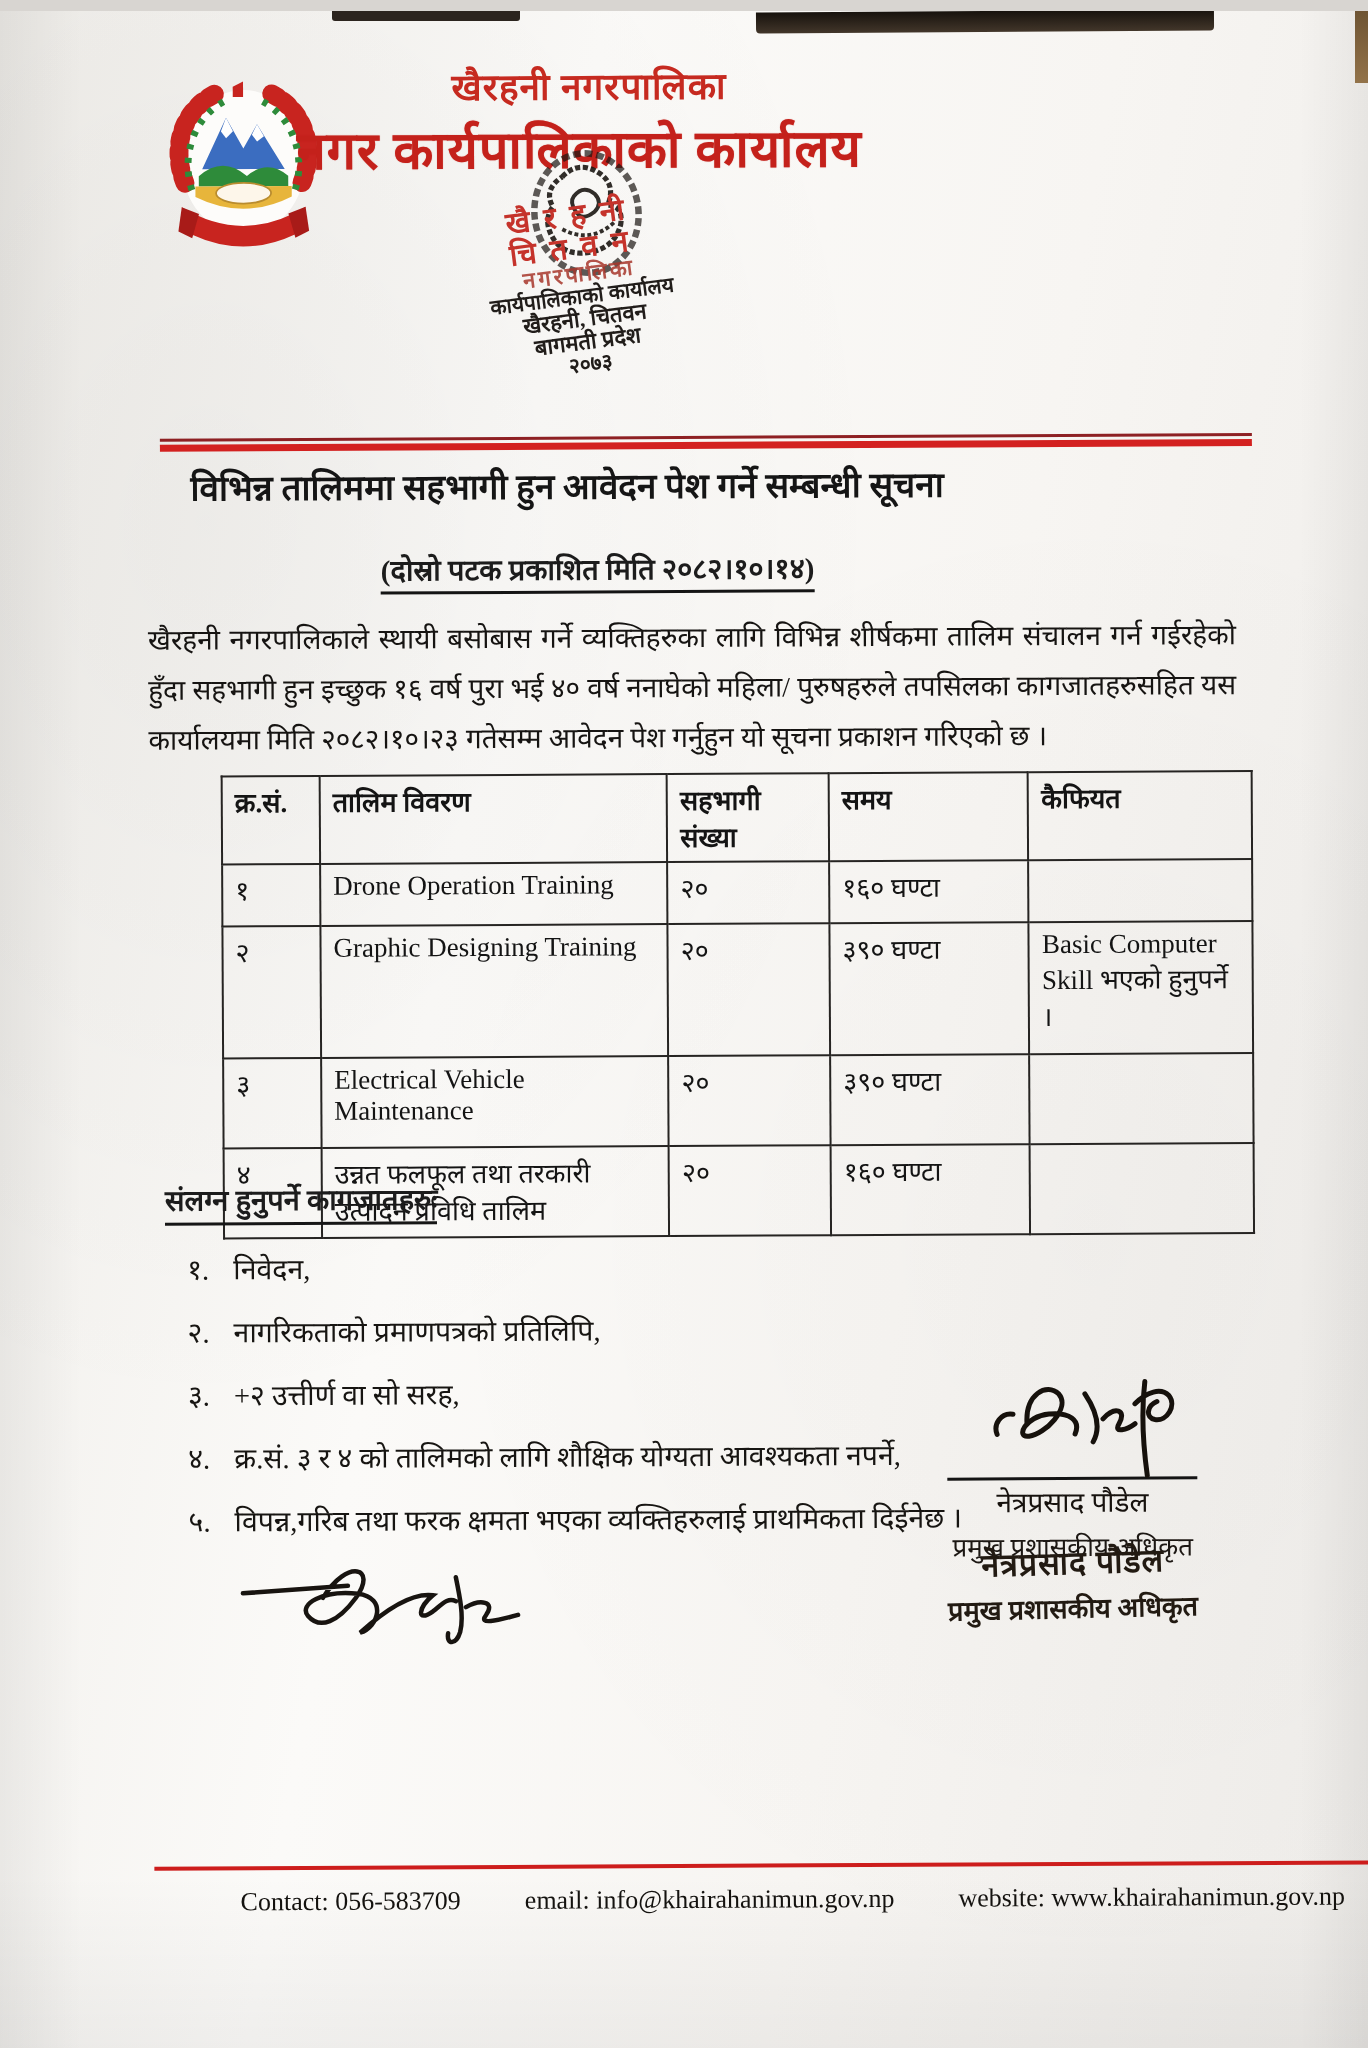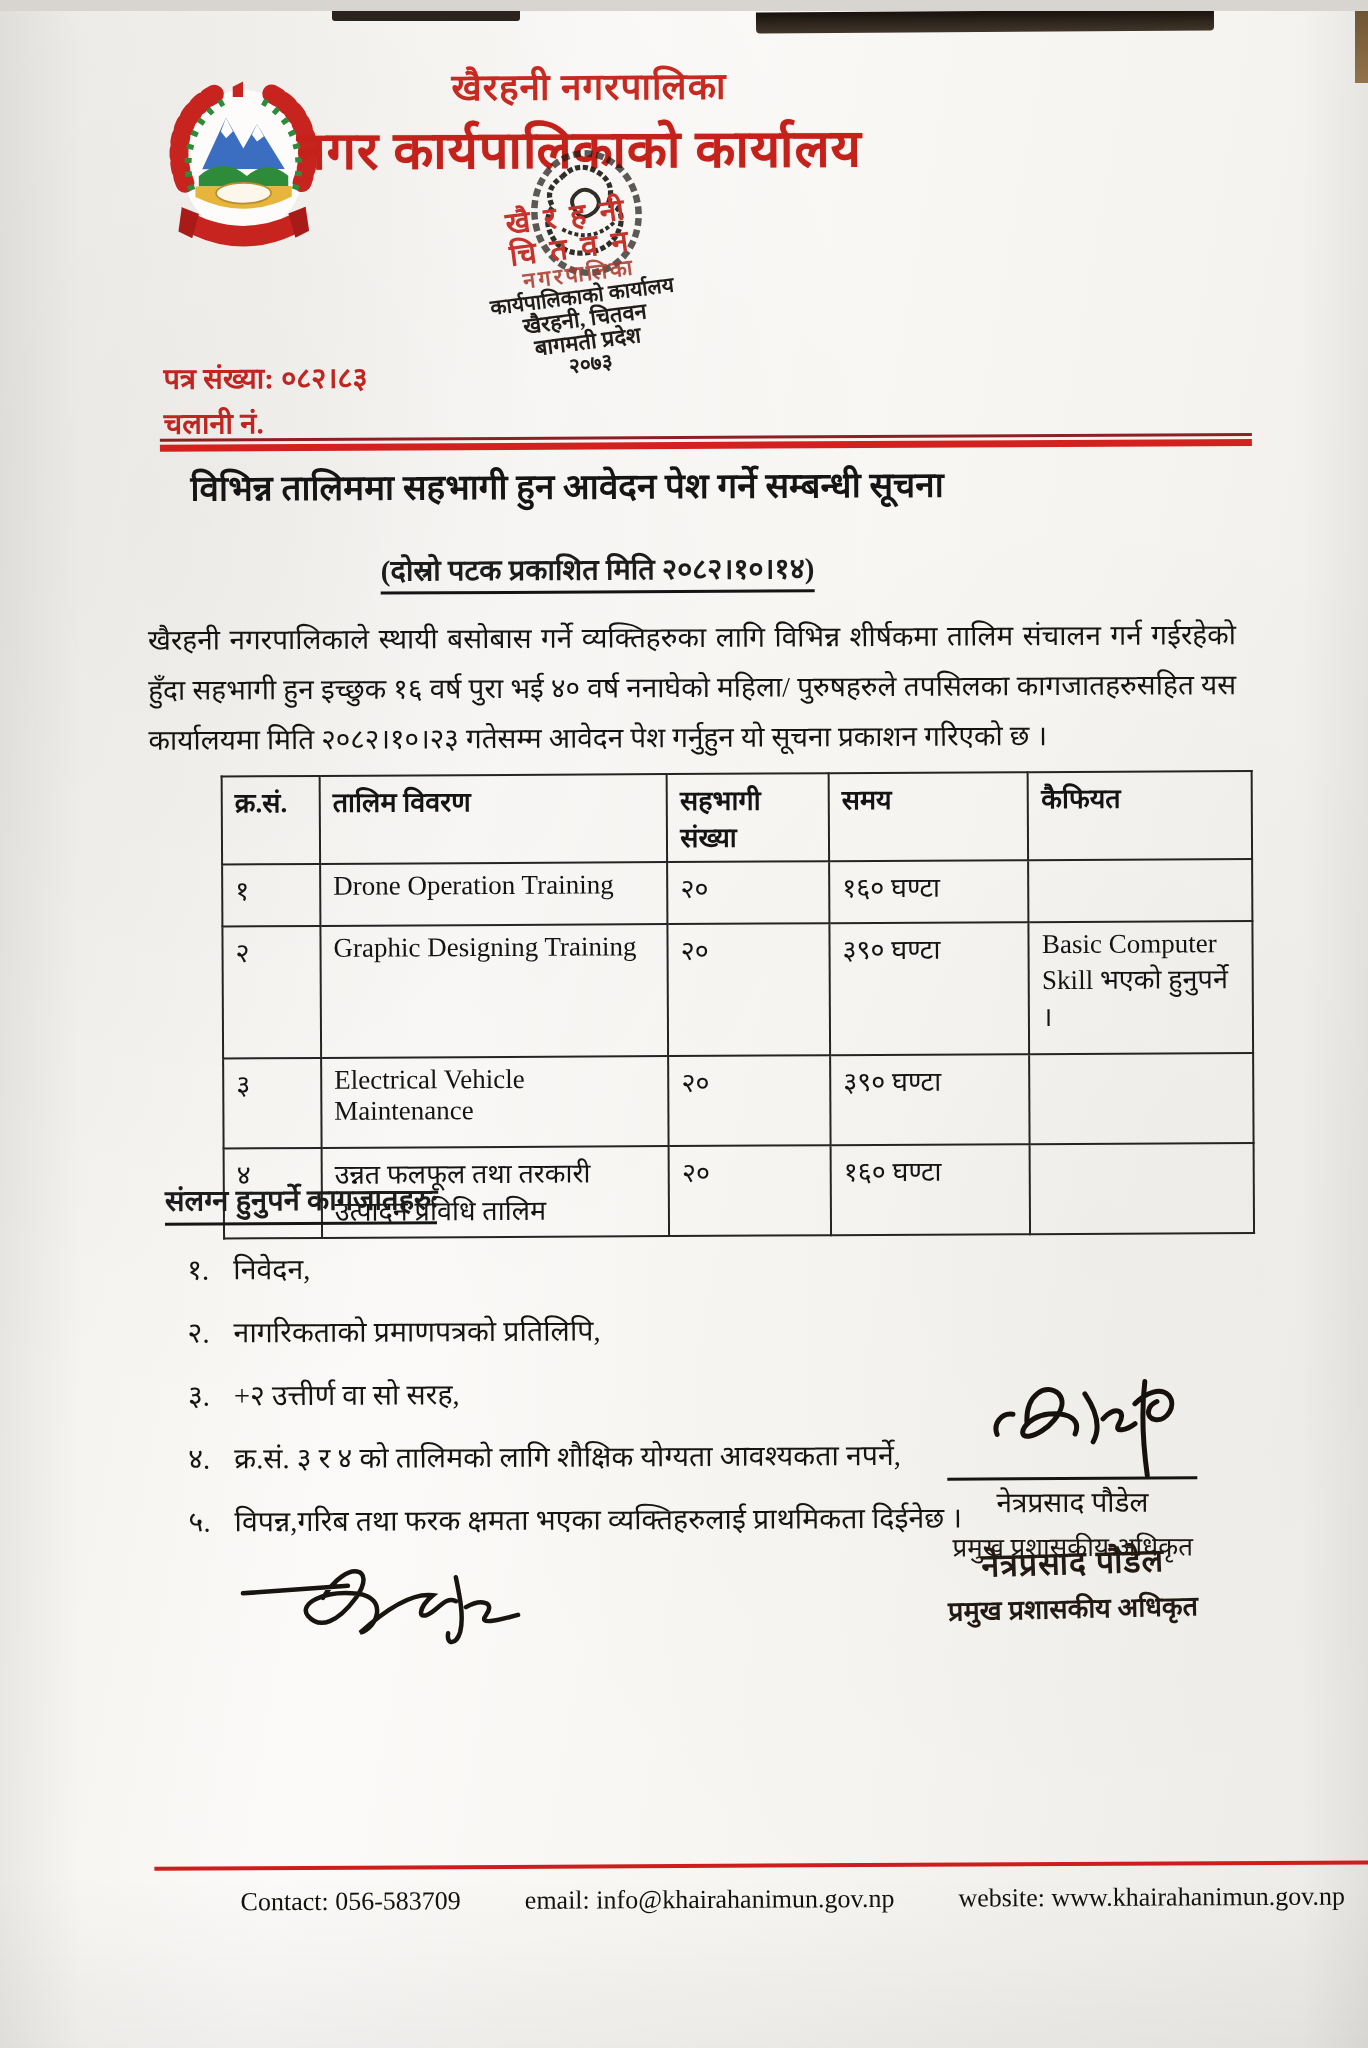--- a/index.html
+++ b/index.html
@@ -135,24 +135,20 @@
         <path d="M30,60 q20,14 40,0" fill="none" stroke="#16120e" stroke-width="3" stroke-dasharray="3 2"></path>
       </svg>
       <div class="s-line s1">खैरहनी  चितवन</div>
       <div class="s-line s2">नगरपालिका</div>
       <div class="s-line s3">कार्यपालिकाको कार्यालय</div>
       <div class="s-line s4">खैरहनी, चितवन</div>
       <div class="s-line s5">बागमती प्रदेश</div>
       <div class="s-line s6">२०७३</div>
     </div>
 
-    <div class="letter-info">
-      <div>पत्र संख्या: ०८२।८३</div>
-      <div>चलानी नं.</div>
-    </div>
 
     <div class="red-rule">
       <div class="thin"></div>
       <div class="thick"></div>
     </div>
 
     <div class="notice-title">विभिन्न तालिममा सहभागी हुन आवेदन पेश गर्ने सम्बन्धी सूचना</div>
     <div class="notice-subtitle">
       <span>(दोस्रो पटक प्रकाशित मिति २०८२।१०।१४)</span>
     </div>

